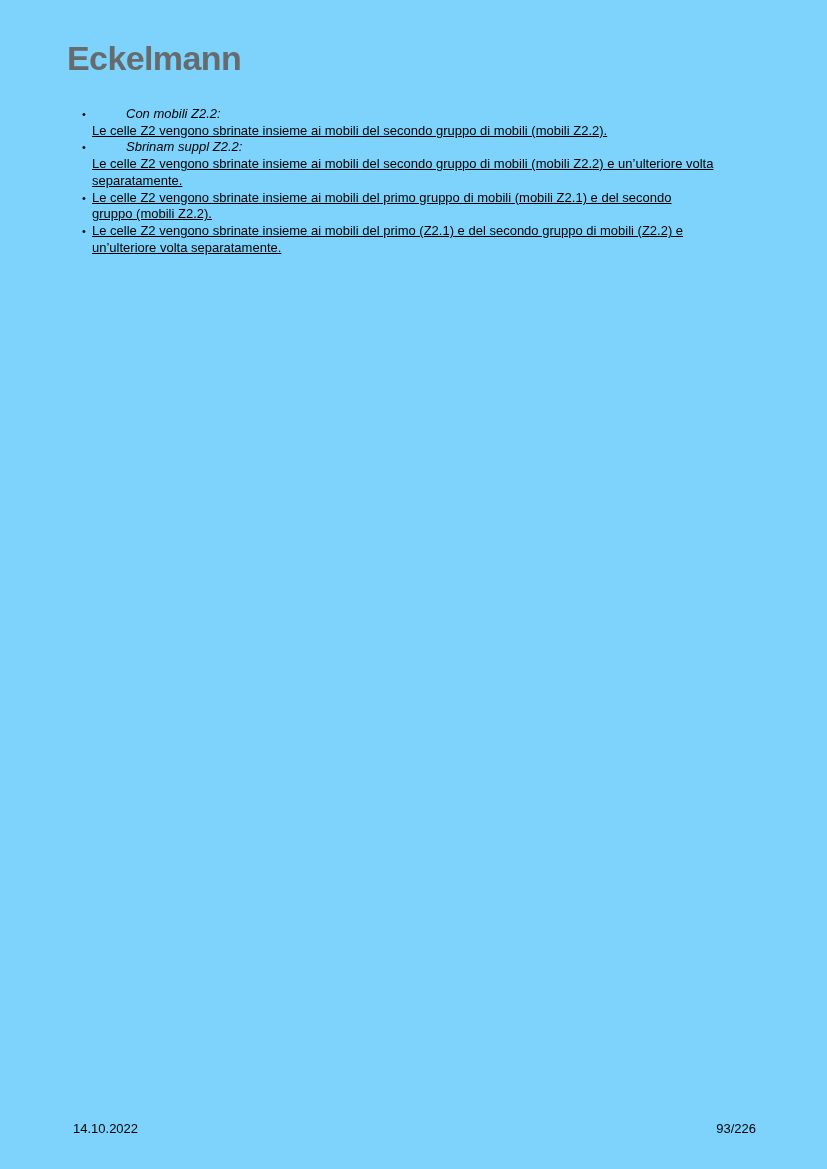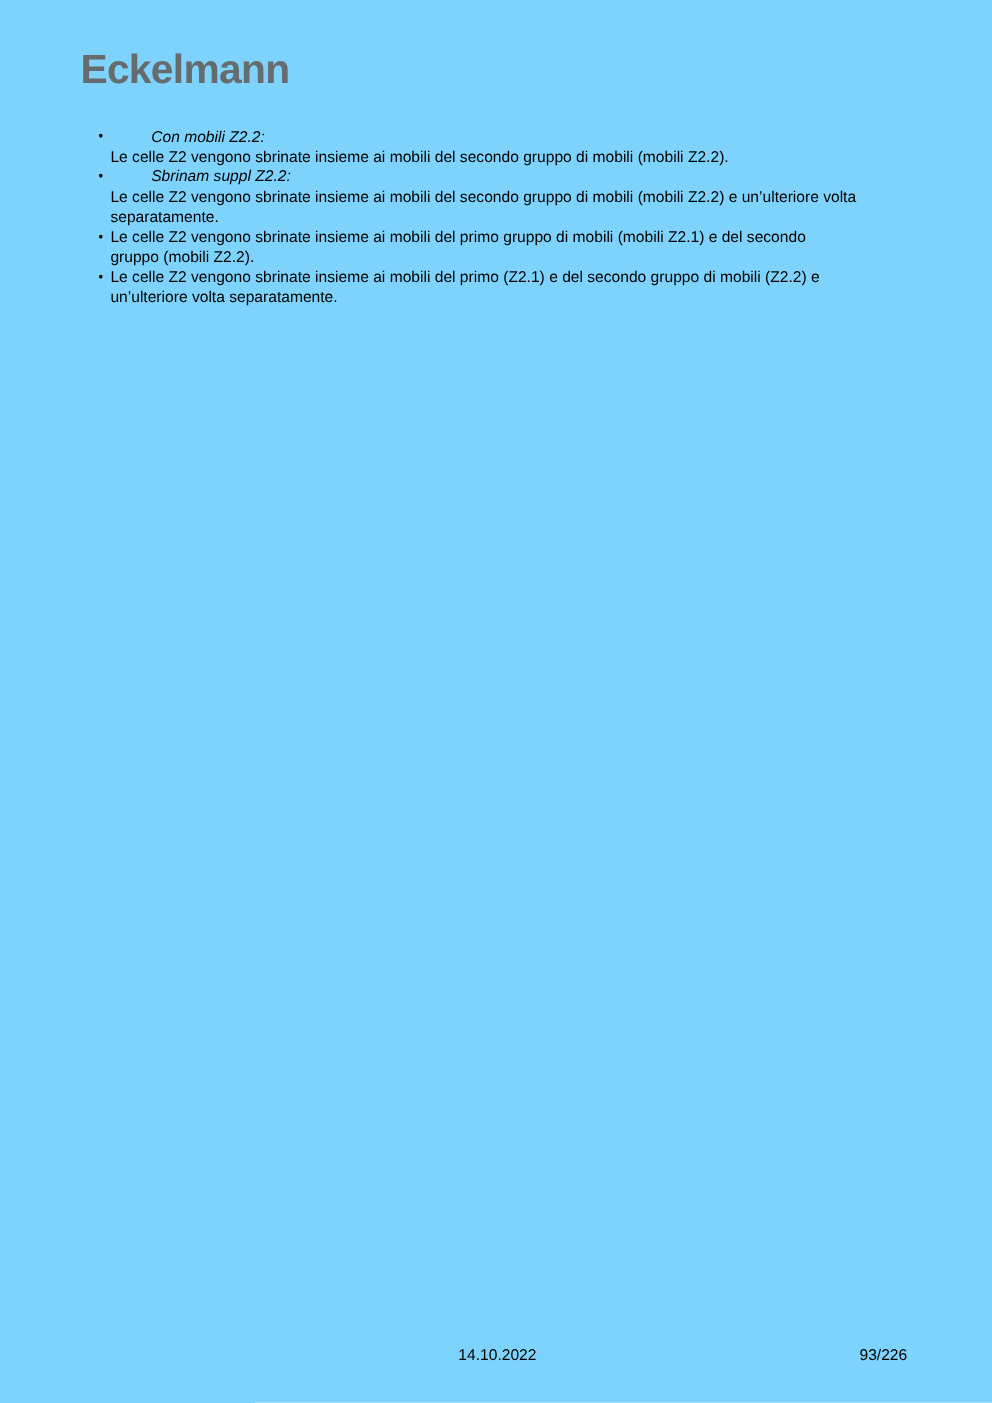--- a/index.html
+++ b/index.html
@@ -47,41 +47,41 @@
     flex: 1 1 auto;
   }
   .term {
     display: block;
     font-style: italic;
     margin-left: 34px;
   }
   .description {
     display: block;
     white-space: pre-line;
+    text-decoration: underline;
   }
   .footer {
     position: absolute;
     left: 73px;
     top: 1121px;
     width: 683px;
     font-size: 13px;
     line-height: 16px;
   }
   .footer-left {
     position: absolute;
     left: 0;
     top: 4px;
     margin-top: 44px;
   }
   .footer-center {
     position: absolute;
     left: 0;
     width: 100%;
     top: 0;
-    text-align: center;
   }
   .footer-right {
     position: absolute;
     right: 0;
     top: 0;
   }
 </style>
 </head>
 <body>
 

